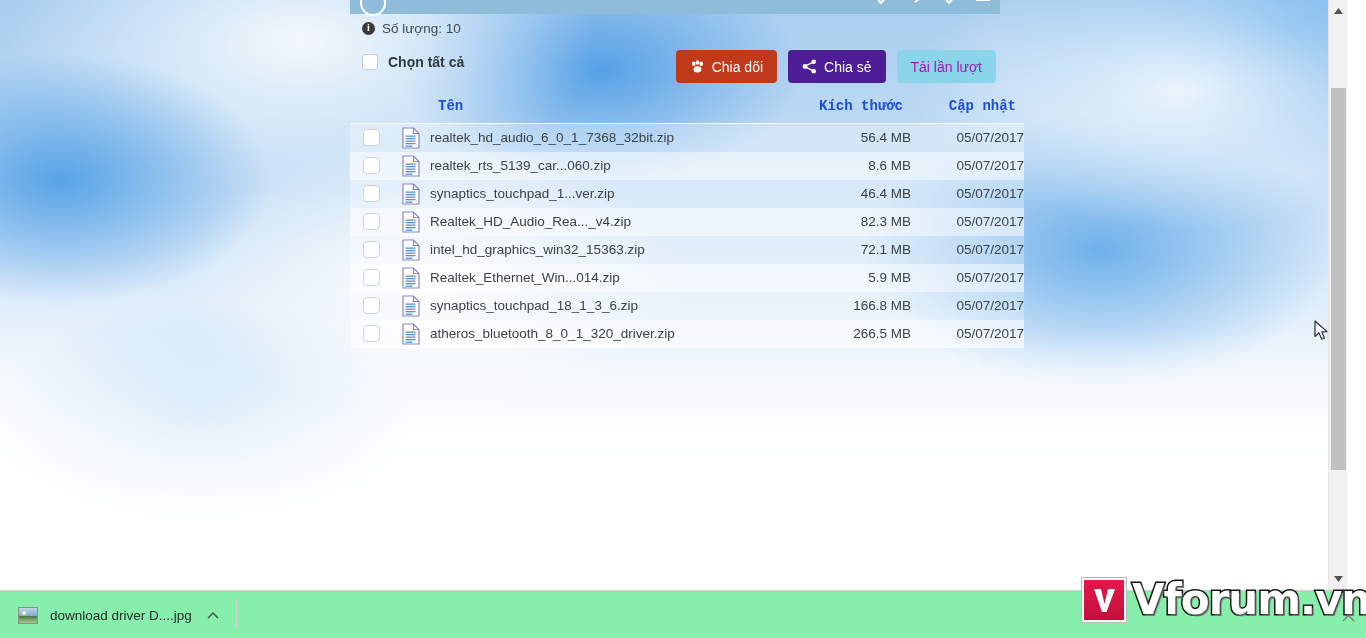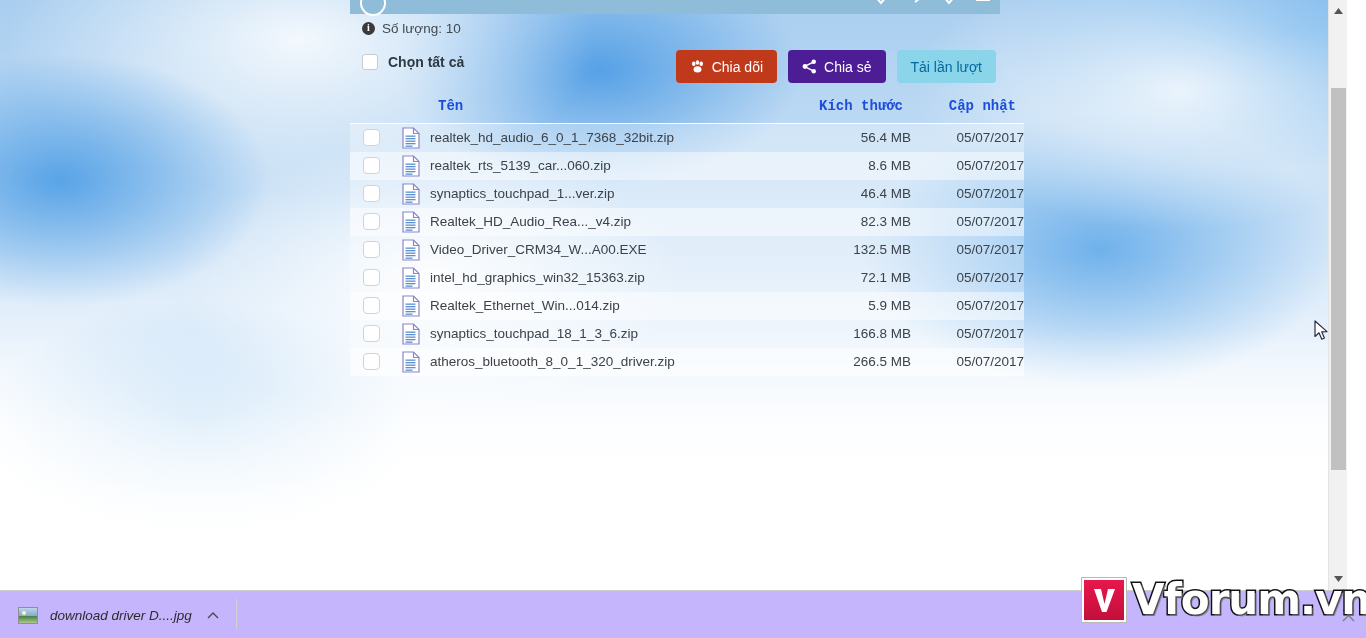--- a/index.html
+++ b/index.html
@@ -139,21 +139,21 @@
     display: inline-flex;
     align-items: center;
     gap: 7px;
     cursor: pointer;
     white-space: nowrap;
   }
   .btn-follow  { background: #c0391b; }
   .btn-share   { background: #4c1d95; }
   .btn-dl {
     background: #8bd5ea;
-    color: #0369a1;
+    color: #a21caf;
     cursor: default;
   }
   .btn svg { display:block; }
 
   
   table.files {
     width: 650px;
     border-collapse: collapse;
     font-size: 13.5px;
     table-layout: fixed;
@@ -250,25 +250,24 @@
     -webkit-text-stroke: 3px #111111;
     paint-order: stroke fill;
     text-shadow: 2px 2px 0 rgba(120,120,120,0.6);
   }
 
   
   #dlbar {
     position: absolute;
     left: 0; bottom: 0;
     width: 1366px; height: 48px;
-    background: #c4b5fd;
+    background: #86efac;
     border-top: 1px solid #cfcfcf;
     box-sizing: border-box;
     z-index: 30;
-    font-style: italic;
   }
   #dl-item {
     position: absolute;
     left: 10px; top: 4px;
     height: 40px;
     display: flex;
     align-items: center;
     gap: 12px;
     padding: 0 10px 0 8px;
   }
@@ -490,38 +489,20 @@
   <path d="M1 1 H11.5 L17 6.5 V21 H1 Z" fill="#ffffff" stroke="#8b86c9" stroke-width="1.2"></path>
   <path d="M11.5 1 L11.5 6.5 L17 6.5" fill="none" stroke="#8b86c9" stroke-width="1.2"></path>
   <g fill="#5b8fd0">
     <rect x="3.5" y="8.5" width="10" height="1.3"></rect>
     <rect x="3.5" y="11" width="10" height="1.3"></rect>
     <rect x="3.5" y="13.5" width="10" height="1.3"></rect>
     <rect x="3.5" y="16" width="10" height="1.3"></rect>
     <rect x="3.5" y="18.5" width="7" height="1.3"></rect>
   </g>
 </svg></span></td>
-              <td class="t-name">Video_Driver_CRM34_W...A00.EXE</td>
-              <td class="t-size">132.5 MB</td>
-              <td class="t-date">05/07/2017</td>
-            </tr>
-            <tr class="odd">
-              <td class="t-check"><span class="cb-row"></span></td>
-              <td class="t-icon"><span>
-<svg class="fileicon" width="18" height="22" viewBox="0 0 18 22">
-  <path d="M1 1 H11.5 L17 6.5 V21 H1 Z" fill="#ffffff" stroke="#8b86c9" stroke-width="1.2"></path>
-  <path d="M11.5 1 L11.5 6.5 L17 6.5" fill="none" stroke="#8b86c9" stroke-width="1.2"></path>
-  <g fill="#5b8fd0">
-    <rect x="3.5" y="8.5" width="10" height="1.3"></rect>
-    <rect x="3.5" y="11" width="10" height="1.3"></rect>
-    <rect x="3.5" y="13.5" width="10" height="1.3"></rect>
-    <rect x="3.5" y="16" width="10" height="1.3"></rect>
-    <rect x="3.5" y="18.5" width="7" height="1.3"></rect>
-  </g>
-</svg></span></td>
               <td class="t-name">intel_hd_graphics_win32_15363.zip</td>
               <td class="t-size">72.1 MB</td>
               <td class="t-date">05/07/2017</td>
             </tr>
             <tr class="even">
               <td class="t-check"><span class="cb-row"></span></td>
               <td class="t-icon"><span>
 <svg class="fileicon" width="18" height="22" viewBox="0 0 18 22">
   <path d="M1 1 H11.5 L17 6.5 V21 H1 Z" fill="#ffffff" stroke="#8b86c9" stroke-width="1.2"></path>
   <path d="M11.5 1 L11.5 6.5 L17 6.5" fill="none" stroke="#8b86c9" stroke-width="1.2"></path>

